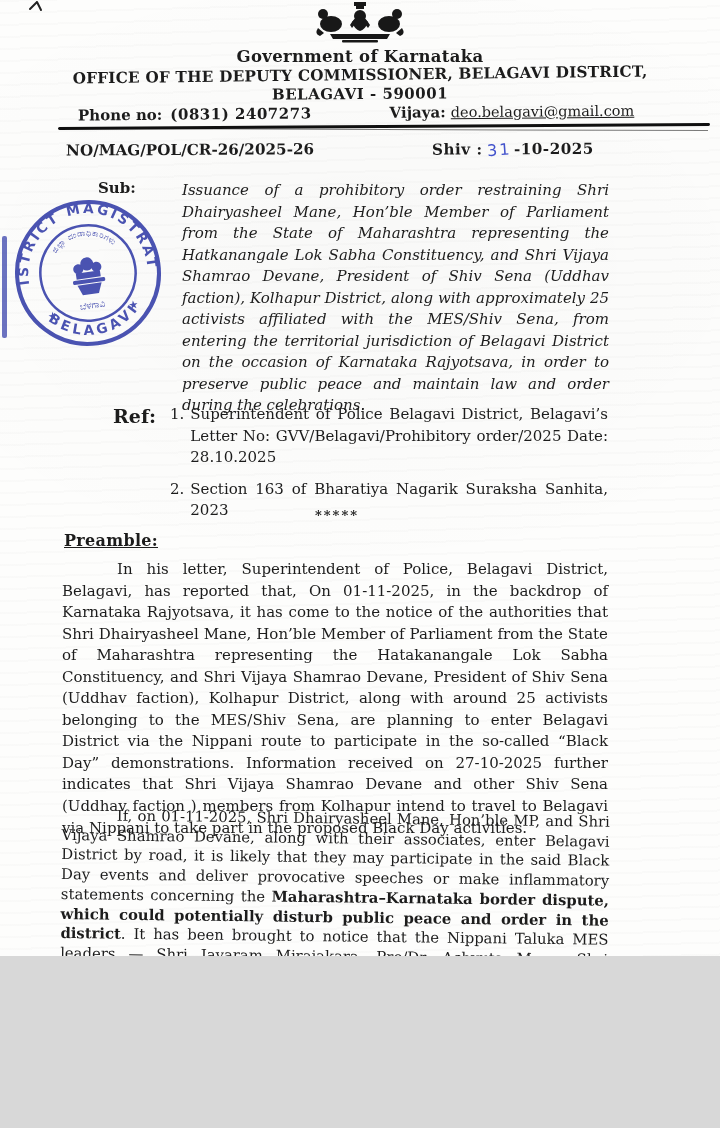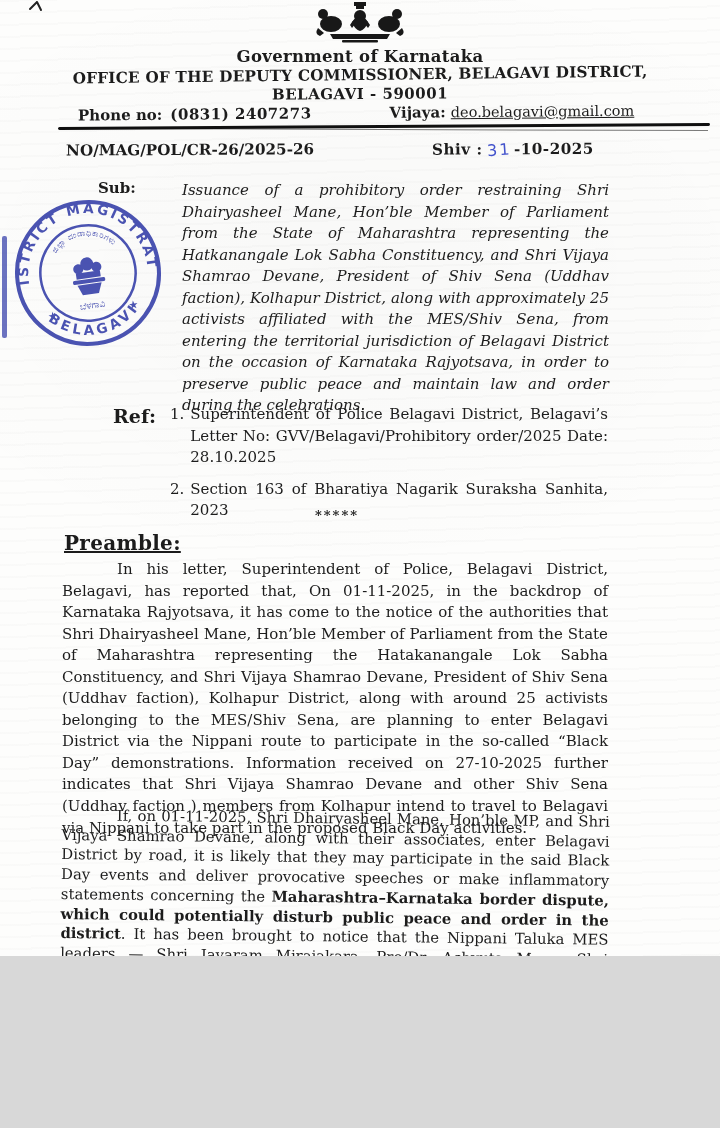--- a/index.html
+++ b/index.html
@@ -30,21 +30,21 @@
   
   .sublbl{top:179px;left:98px;font-size:15px;font-weight:bold;}
   .subtext{top:180px;left:182px;width:427px;font-size:15px;line-height:21.55px;text-align:justify;font-style:italic;}
   .reflbl{top:405px;left:113px;font-size:19px;font-weight:bold;}
   .refitems{top:404px;left:170px;width:438px;font-size:15px;line-height:21.5px;}
   .refitem{display:flex;gap:6px;text-align:justify;}
   .refitem + .refitem{margin-top:10px;}
   .refitem .marker{flex:0 0 auto;}
   .sep{top:508px;left:0;width:674px;text-align:center;font-size:13px;font-weight:bold;letter-spacing:2px;}
   
-  .preh{top:531px;left:64px;font-size:20px;font-weight:bold;text-decoration:underline;letter-spacing:.3px;}
+  .preh{top:531px;left:64px;font-size:16px;font-weight:bold;text-decoration:underline;letter-spacing:.3px;}
   .para{margin:0;text-align:justify;}
   .p1{top:559px;left:62px;width:546px;font-size:15px;line-height:21.55px;text-indent:55px;}
   .p2{top:805px;left:62px;width:548px;font-size:14.8px;line-height:19.7px;text-indent:55px;transform:rotate(0.7deg);transform-origin:0 0;}
   .pagenum{top:1062px;left:596px;font-size:15px;letter-spacing:1px;}
   
   .stamp{top:197px;left:12px;width:152px;height:152px;transform:rotate(-8deg);opacity:.86;}
   .blue-mark{top:236px;left:2px;width:5px;height:102px;background:#2e38a6;opacity:.7;border-radius:2px;}
   
   .streak{top:1092px;left:92px;width:430px;height:5px;border-radius:3px;filter:blur(1px);
     background:linear-gradient(90deg, rgba(47,158,84,0) 0%, rgba(47,158,84,.55) 22%, rgba(35,150,80,.75) 55%, rgba(47,158,84,.35) 85%, rgba(47,158,84,0) 100%);}

